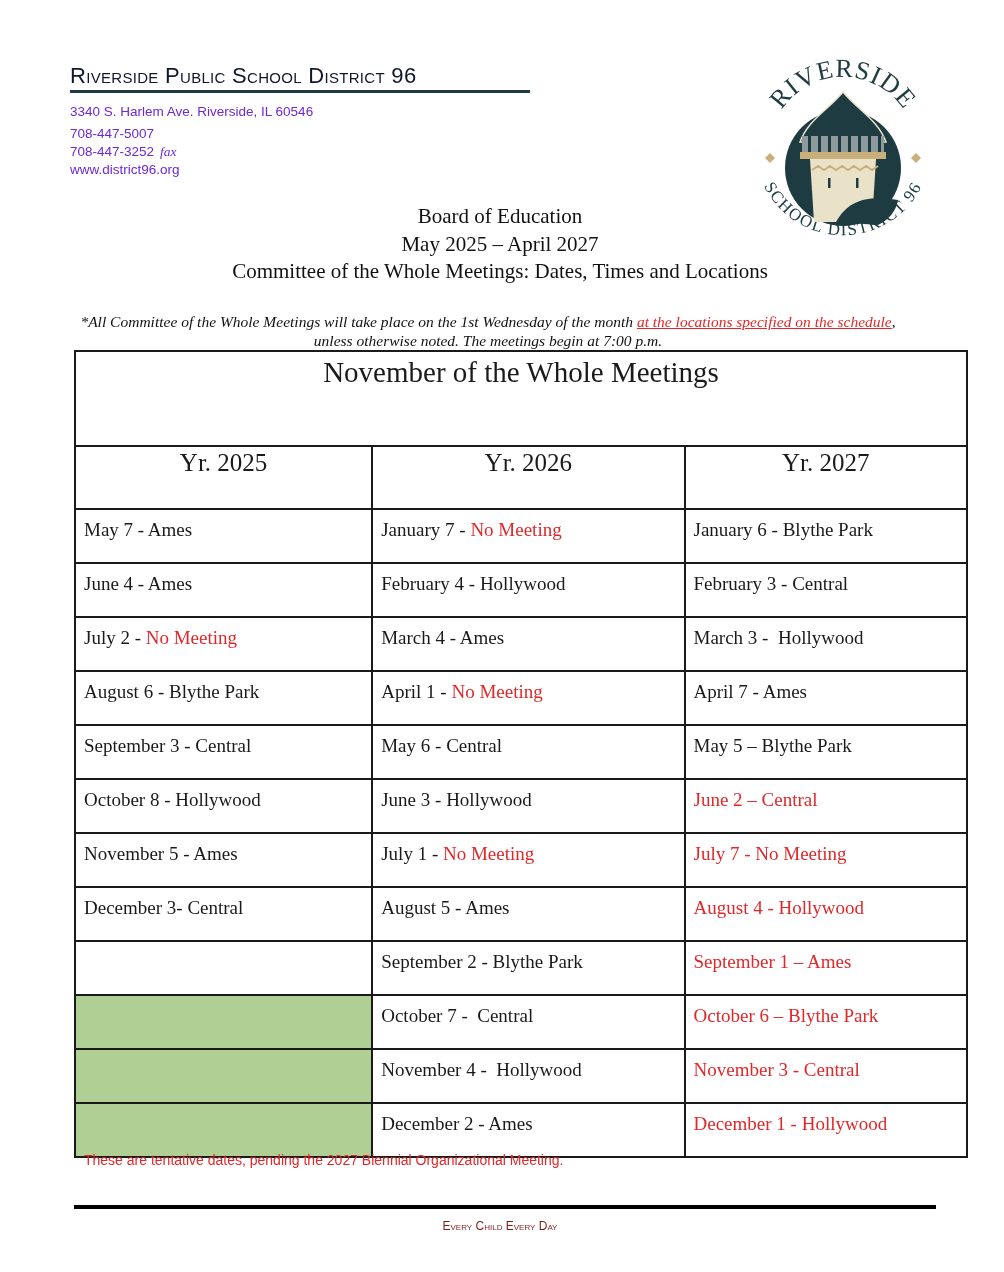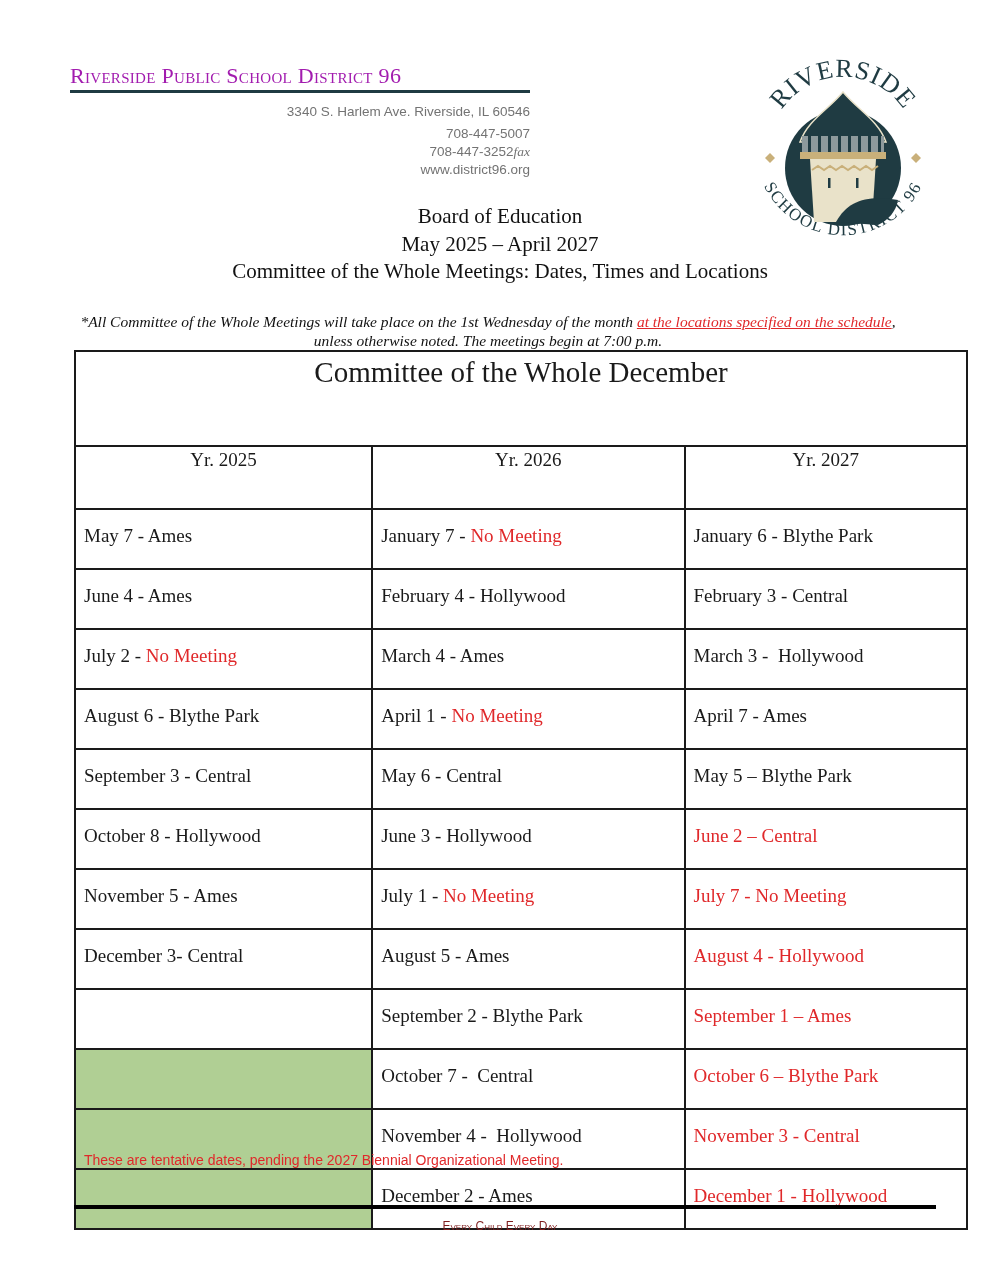--- a/index.html
+++ b/index.html
@@ -1,35 +1,35 @@
 <!DOCTYPE html>
 <html><head>
 <meta charset="utf-8">
 <style>
   html, body { margin:0; padding:0; background:#ffffff; }
   body { width:1004px; height:1272px; position:relative; overflow:hidden; font-family:"Liberation Serif", serif; color:#1a1a1a; }
 
   .letterhead { position:absolute; left:70px; top:62px; }
-  .district-name { font-family:Liberation Serif, serif; font-size:22px; font-variant:small-caps; letter-spacing:0.3px; color:#a21caf; width:460px; border-bottom:3px solid #1f3b42; padding-bottom:0px; line-height:28px; }
-  .contact { font-family:"Liberation Sans", sans-serif; font-size:13.5px; line-height:18px; color:#737373; margin-top:10px;text-align:right; }
+  .district-name { font-family:Liberation Sans, sans-serif; font-size:22px; font-variant:small-caps; letter-spacing:0.3px; color:#0f172a; width:460px; border-bottom:3px solid #1f3b42; padding-bottom:0px; line-height:28px; }
+  .contact { font-family:"Liberation Sans", sans-serif; font-size:13.5px; line-height:18px; color:#6d28d9; margin-top:10px; }
   .contact .addr { margin-bottom:4px; }
-  .contact .fax { font-family:"Liberation Serif", serif; font-style:italic; margin-left:0; }
+  .contact .fax { font-family:"Liberation Serif", serif; font-style:italic; margin-left:6px; }
 
   .logo { position:absolute; left:748px; top:50px; width:190px; height:200px; }
 
   .titles { position:absolute; left:0; width:1000px; top:203px; text-align:center; font-family:"Liberation Serif", serif; font-size:21px; line-height:27.5px; color:#111; }
 
   .note { position:absolute; left:68px; width:840px; top:312px; text-align:center; font-family:"Liberation Serif", serif; font-style:italic; font-weight:normal; font-size:15.5px; line-height:19px; color:#111; }
   .note .red { color:#e0282a; text-decoration:underline; }
 
   table.sched { position:absolute; left:74px; top:350px; width:894px; border-collapse:collapse; font-family:"Liberation Serif", serif; }
   table.sched td, table.sched th { border:2px solid #1a1a1a; }
   .tbl-title { height:88px; vertical-align:top; text-align:center; font-weight:normal; font-size:29px; padding-top:4px; }
-  .yr-head { height:58px; vertical-align:top; font-weight:normal; font-size:19px; text-align:center; padding-top:2px; }
-  .cell { height:43px; vertical-align:top; font-size:19px; padding:15px 8px 0 8px; text-align:left; }
+  .yr-head { height:58px; vertical-align:top; font-weight:normal; font-size:25px; text-align:center; padding-top:2px; }
+  .cell { height:43px; vertical-align:top; font-size:19px; padding:9px 8px 0 8px; text-align:left; }
   .col1 { width:280px; }
   .col2 { width:295px; }
   .col3 { width:265px; }
   .red { color:#e0282a; }
   .green { background:#b0cf94; }
 
   .tentative { position:absolute; left:84px; top:1152px; font-family:"Liberation Sans", sans-serif; font-size:14px; color:#e0282a; }
 
   .footer-rule { position:absolute; left:74px; top:1205px; width:862px; height:4px; background:#000; }
   .motto { position:absolute; left:0; width:1000px; top:1219px; text-align:center; font-family:"Liberation Sans", sans-serif; font-size:12px; font-variant:small-caps; color:#7f1d1d; }
@@ -85,21 +85,21 @@
   <div>Committee of the Whole Meetings: Dates, Times and Locations</div>
 </div>
 
 <div class="note">
   <span>*All Committee of the Whole Meetings will take place on the 1st Wednesday of the month </span><span class="red">at the locations specified on the schedule</span><span>, unless otherwise noted. The meetings begin at 7:00  p.m.</span>
 </div>
 
 <table class="sched">
   <tbody>
       <tr>
-    <th colspan="3" class="tbl-title">Committee of the Whole December</th>
+    <th colspan="3" class="tbl-title">November of the Whole Meetings</th>
   </tr>
   <tr>
     <th class="yr-head col1">Yr. 2025</th>
     <th class="yr-head col2">Yr. 2026</th>
     <th class="yr-head col3">Yr. 2027</th>
   </tr>
   </tbody>
     <tbody id="sched-body">
       <tr>
         <td class="cell col1"><span style="white-space: pre;">May 7 - </span><span>Ames</span></td>

